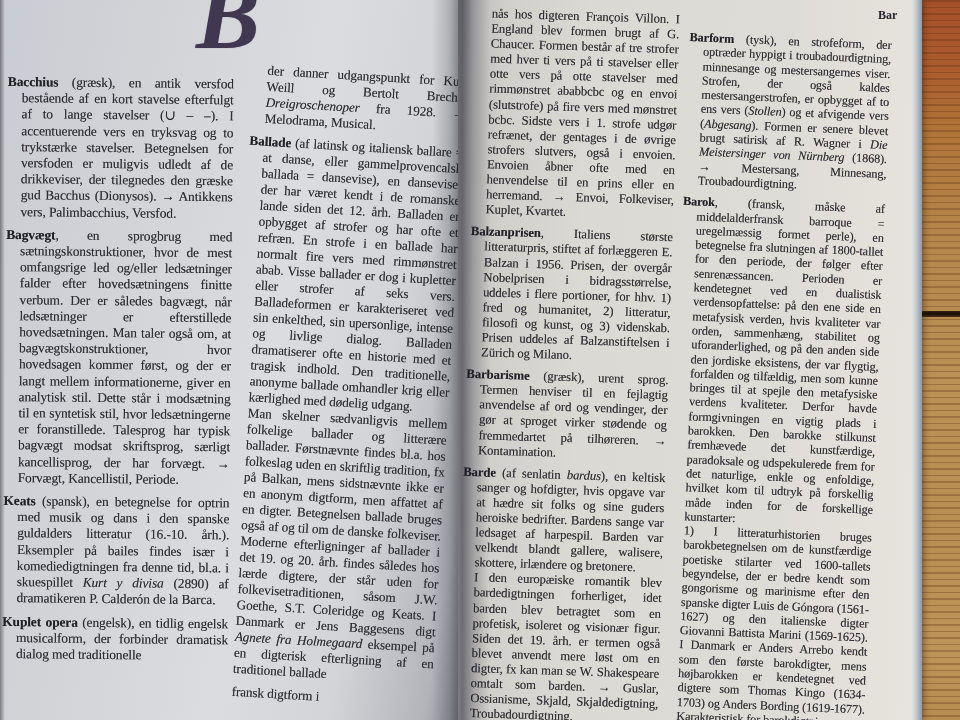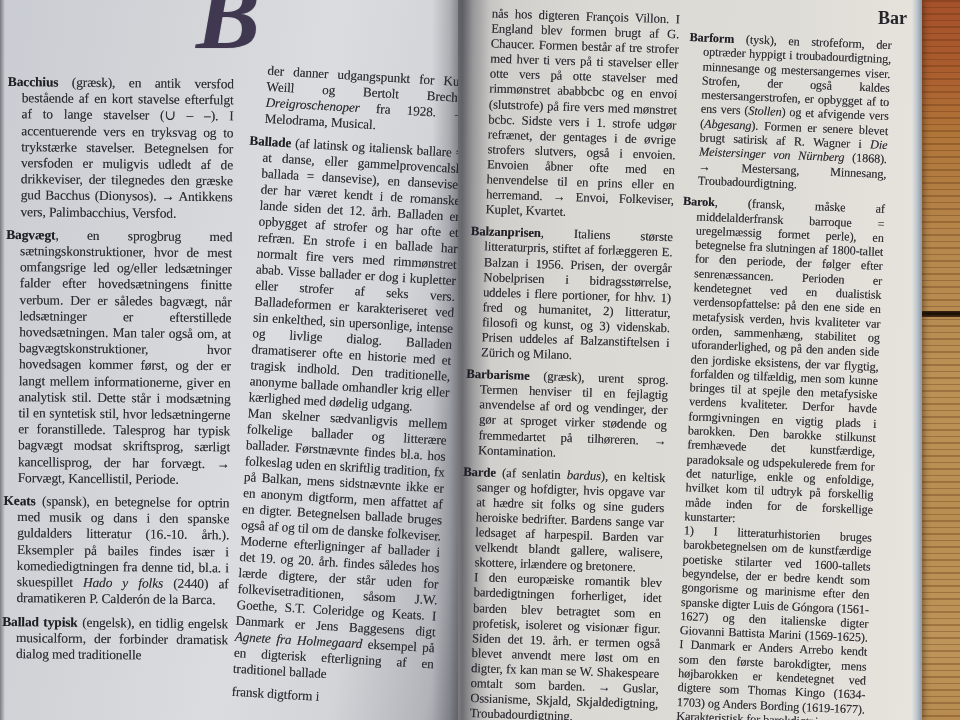--- a/index.html
+++ b/index.html
@@ -72,42 +72,42 @@
             transform:rotate(0.6deg); transform-origin:top left; }
   .col-l2 { left:254px; top:62px; width:214px; font-size:13.2px; line-height:16px;
             transform:rotate(3.3deg); transform-origin:top left; }
 
   .col-r1 { left:20px;  top:6px;  width:202px; font-size:12.7px; line-height:15.1px;
             transform:rotate(1.8deg); transform-origin:top left; }
   .col-r2 { left:232px; top:30px; width:202px; font-size:12.2px; line-height:14.3px;
             transform:rotate(2.3deg); transform-origin:top left; }
 
   .running-header {
-    position:absolute; left:420px; top:8px; font-weight:700; font-size:18px; color:#26252b;
+    position:absolute; left:420px; top:8px; font-weight:700; font-size:12px; color:#26252b;
   }
 </style>
 </head>
 <body>
 
 <div class="scene">
 
   <div class="wood">
     <div class="groove"></div>
   </div>
 
   <div class="book">
 
     <div class="page-left">
       <div class="dropcap">B</div>
 
       <div class="col col-l1">
         <p class="entry"><span class="term">Bacchius</span><span><span> (græsk), en antik versfod bestående af en kort stavelse efterfulgt af to lange stavelser (∪ – –). I accentuerende vers en tryksvag og to trykstærke stavelser. Betegnelsen for versfoden er muligvis udledt af de drikkeviser, der tilegnedes den græske gud Bacchus (Dionysos). → Antikkens vers, Palimbacchius, Versfod.</span></span></p>
         <p class="entry"><span class="term">Bagvægt</span><span><span>, en sprogbrug med sætningskonstruktioner, hvor de mest omfangsrige led og/eller ledsætninger falder efter hovedsætningens finitte verbum. Der er således bagvægt, når ledsætninger er efterstillede hovedsætningen. Man taler også om, at bagvægtskonstruktioner, hvor hovedsagen kommer først, og der er langt mellem informationerne, giver en analytisk stil. Dette står i modsætning til en syntetisk stil, hvor ledsætningerne er foranstillede. Talesprog har typisk bagvægt modsat skriftsprog, særligt kancellisprog, der har forvægt. → Forvægt, Kancellistil, Periode.</span></span></p>
-        <p class="entry"><span class="term">Keats</span><span><span> (spansk), en betegnelse for optrin med musik og dans i den spanske guldalders litteratur (16.-10. årh.). Eksempler på bailes findes især i komediedigtningen fra denne tid, bl.a. i skuespillet </span><span class="it">Hado y folks</span><span> (2440) af dramatikeren P. Calderón de la Barca.</span></span></p>
-        <p class="entry"><span class="term">Ballad typisk</span><span><span> (engelsk), en tidlig engelsk musicalform, der forbinder dramatisk dialog med traditionelle</span></span></p>
+        <p class="entry"><span class="term">Keats</span><span><span> (spansk), en betegnelse for optrin med musik og dans i den spanske guldalders litteratur (16.-10. årh.). Eksempler på bailes findes især i komediedigtningen fra denne tid, bl.a. i skuespillet </span><span class="it">Kurt y divisa</span><span> (2890) af dramatikeren P. Calderón de la Barca.</span></span></p>
+        <p class="entry"><span class="term">Kuplet opera</span><span><span> (engelsk), en tidlig engelsk musicalform, der forbinder dramatisk dialog med traditionelle</span></span></p>
       </div>
 
       <div class="col col-l2">
         <p class="cont"><span>der danner udgangspunkt for Kurt Weill og Bertolt Brechts </span><span class="it">Dreigroschenoper</span><span> fra 1928. → Melodrama, Musical.</span></p>
         <p class="entry"><span class="term">Ballade</span><span><span> (af latinsk og italiensk ballare = at danse, eller gammelprovencalsk ballada = dansevise), en dansevise, der har været kendt i de romanske lande siden det 12. årh. Balladen er opbygget af strofer og har ofte et refræn. En strofe i en ballade har normalt fire vers med rimmønstret abab. Visse ballader er dog i kupletter eller strofer af seks vers. Balladeformen er karakteriseret ved sin enkelthed, sin upersonlige, intense og livlige dialog. Balladen dramatiserer ofte en historie med et tragisk indhold. Den traditionelle, anonyme ballade omhandler krig eller kærlighed med dødelig udgang.</span><br><span>Man skelner sædvanligvis mellem folkelige ballader og litterære ballader. Førstnævnte findes bl.a. hos folkeslag uden en skriftlig tradition, fx på Balkan, mens sidstnævnte ikke er en anonym digtform, men affattet af en digter. Betegnelsen ballade bruges også af og til om de danske folkeviser. Moderne efterligninger af ballader i det 19. og 20. årh. findes således hos lærde digtere, der står uden for folkevisetraditionen, såsom J.W. Goethe, S.T. Coleridge og Keats. I Danmark er Jens Baggesens digt </span><span class="it">Agnete fra Holmegaard</span><span> eksempel på en digterisk efterligning af en traditionel ballade</span></span></p>
         <p class="partial">fransk digtform i</p>
       </div>
     </div>
 
     <div class="page-right">

